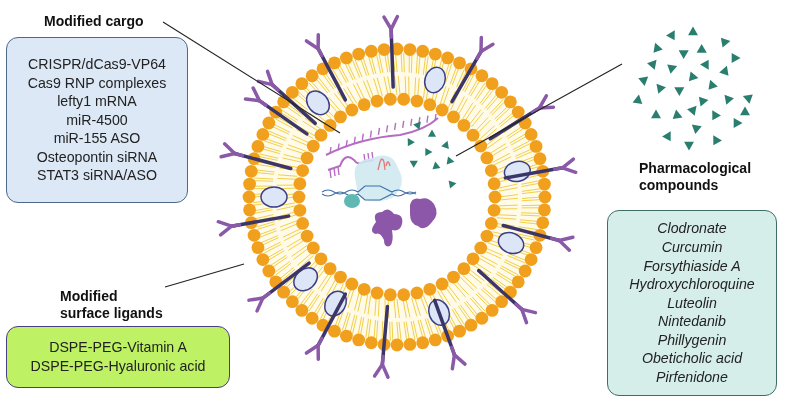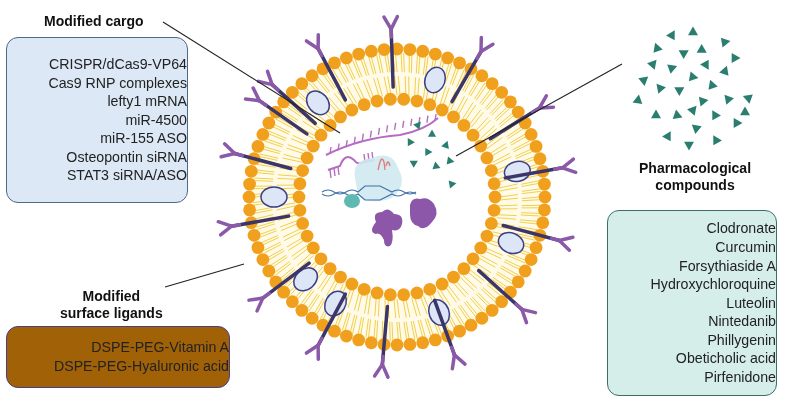--- a/index.html
+++ b/index.html
@@ -1,22 +1,22 @@
 <!DOCTYPE html>
 <html><head>
 <meta charset="utf-8">
 <style>
   html, body { margin:0; padding:0; background:#ffffff; }
   body { width:787px; height:404px; position:relative; overflow:hidden; font-family:"Liberation Sans", sans-serif; color:#1a1a1a; }
-  .title { position:absolute; font-weight:bold; font-size:14px; line-height:17px; text-align:center; color:#111; }
-  .box { position:absolute; border-radius:12px; box-sizing:border-box; display:flex; flex-direction:column; align-items:flex-end; justify-content:center; font-size:14.2px; line-height:18.6px; text-align:center; color:#222; }
+  .title { position:absolute; font-weight:bold; font-size:14px; line-height:17px; text-align:left; color:#111; }
+  .box { position:absolute; border-radius:12px; box-sizing:border-box; display:flex; flex-direction:column; align-items:center; justify-content:center; font-size:14.2px; line-height:18.6px; text-align:center; color:#222; }
   .box span { display:block; white-space:nowrap; }
   #cargo-box { left:6px; top:37px; width:182px; height:166px; background:#dce8f6; border:1.6px solid #4f6a86; }
-  #ligand-box { left:6px; top:326px; width:224px; height:62px; background:#a16207; border:1.6px solid #4a3d86; }
-  #pharma-box { left:607px; top:210px; width:170px; height:186px; background:#d6eeea; border:1.6px solid #3d6e66; }
+  #ligand-box { left:6px; top:326px; width:224px; height:62px; background:#bef264; border:1.6px solid #4a3d86; }
+  #pharma-box { left:607px; top:210px; width:170px; height:186px; background:#d6eeea; border:1.6px solid #3d6e66;font-style:italic; }
   svg { position:absolute; left:0; top:0; }
 </style>
 </head>
 <body>
 
 <svg id="art" width="787" height="404" viewBox="0 0 787 404" xmlns="http://www.w3.org/2000/svg">
   <g id="tails">
       <circle cx="397" cy="197" r="150" fill="#fffbe8"></circle>
       <circle cx="397" cy="197" r="96" fill="#ffffff"></circle>
       <path d="M541 197 L 521.9910001079995 198.4999640002592 M540.9766726298492 199.59186003426746 L 521.9437542186234 200.74943752531195" stroke="#f2cf4a" stroke-width="1" fill="none"></path>

